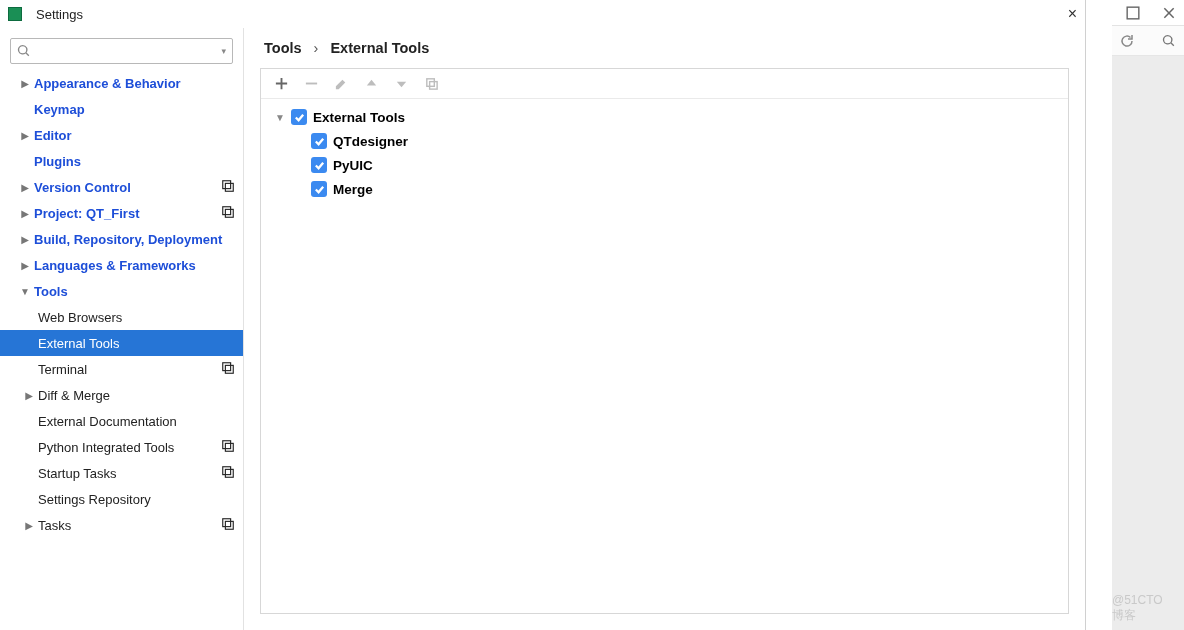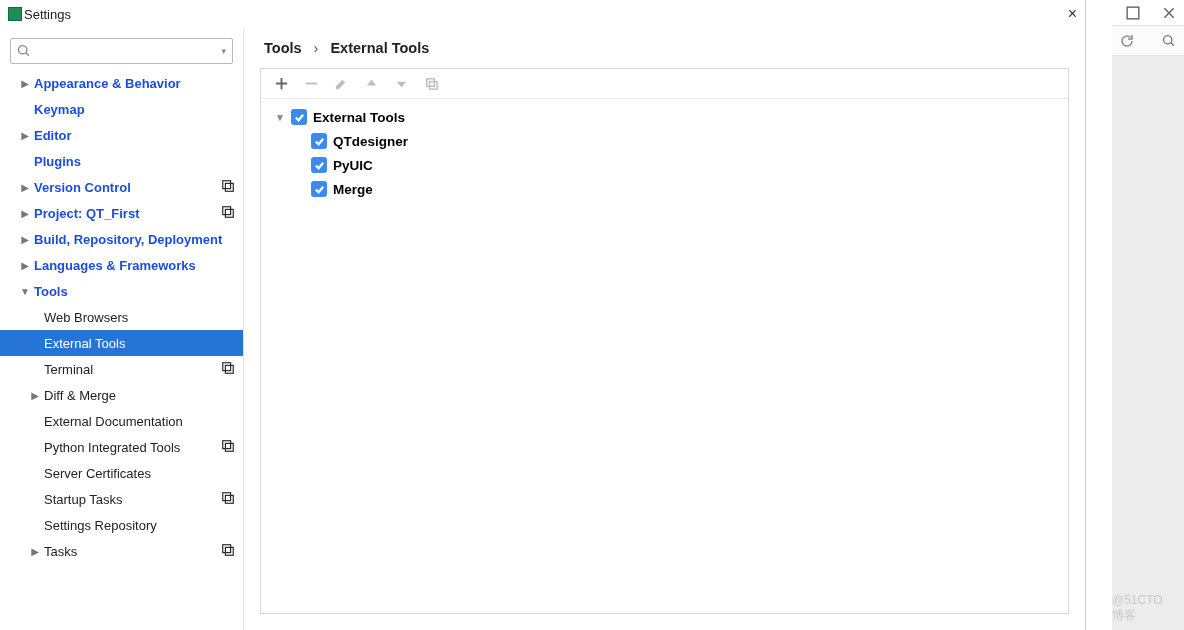--- a/index.html
+++ b/index.html
@@ -5,21 +5,21 @@
   * { box-sizing: border-box; margin: 0; padding: 0; font-family: "Segoe UI", Arial, sans-serif; }
   html, body { width: 1184px; height: 630px; overflow: hidden; background: #fff; }
 
   
   .app { display: flex; width: 100%; height: 100%; }
   .settings-window { position: relative; width: 1098px; height: 630px; border-right: 1px solid #d0d0d0; display: flex; flex-direction: column; overflow: hidden; }
   .right-strip { flex: 1; display: flex; flex-direction: column; padding-left: 26px; }
 
   
   .title-bar { display: flex; align-items: center; justify-content: space-between; height: 28px; padding: 0 8px; font-size: 13px; color: #222; }
-  .title-left { display: flex; align-items: center; gap: 2px; }
+  .title-left { display: flex; align-items: center; gap: 14px; }
   .app-icon { width: 14px; height: 14px; background:#1a8f55; border:1px solid #0d6b3f; display:inline-block; position:relative; }
   .close-x { cursor:pointer; font-family:Arial; font-size:16px; color:#333; }
 
   
   .body { display:flex; flex:1; min-height:0; }
   .sidebar { width: 244px; border-right: 1px solid #e2e2e2; display:flex; flex-direction:column; padding-top:6px; }
   .main   { flex:1; display:flex; flex-direction:column; }
 
   
   .search-wrap { padding: 4px 10px 6px 10px; }
@@ -34,21 +34,21 @@
   .nav-row .arrow { width:10px; text-align:center; font-size:10px; color:#777; margin-right:4px; }
   .nav-row .lbl { flex:1; white-space:nowrap; overflow:hidden; text-overflow:ellipsis; }
   .nav-row.bold .lbl { font-weight:600; color:#1d4ed8; }
   .nav-row.selected { background:#2675d6; color:#fff; }
   .nav-row.selected .lbl { color:#fff; font-weight:400; }
   .nav-row .profile-icon { display:none; }
   .nav-row.profile .profile-icon { display:inline-block; }
   .profile-icon svg { width:14px; height:14px; fill:#9e9e9e; }
   
   .ind0 { padding-left: 20px; }
-  .ind1 { padding-left: 30px; }
+  .ind1 { padding-left: 24px; }
 
   
   .breadcrumb { height:40px; display:flex; align-items:center; gap:10px; padding:0 20px; font-size:14.5px; font-weight:700; color:#222; }
   .crumb-sep { font-weight:400; color:#555; padding:0 2px;}
 
   
   .panel { margin:0 16px 16px 16px; border:1px solid #d7d7d7; flex:1; display:flex; flex-direction:column; background:#fff; }
   .toolbar { display:flex; align-items:center; gap:10px; height:30px; border-bottom:1px solid #eaeaea; padding:0 10px; }
   .tool-btn { width:20px; height:20px; display:flex; align-items:center; justify-content:center; color:#666; cursor:pointer; }
   .tool-btn.disabled { color:#bdbdbd; cursor:default; }
@@ -169,24 +169,20 @@
               <span class="arrow"></span>
               <span class="lbl">External Documentation</span>
             </div>
             <div class="nav-row ind1 profile">
               <span class="arrow"></span>
               <span class="lbl">Python Integrated Tools</span>
               <span class="profile-icon"><svg viewBox="0 0 16 16">
                   <rect x="2" y="2" width="9" height="9" fill="none" stroke="currentColor" stroke-width="1.3"></rect>
                   <rect x="5" y="5" width="9" height="9" fill="none" stroke="currentColor" stroke-width="1.3"></rect>
                 </svg></span>
-            </div>
-            <div class="nav-row ind1">
-              <span class="arrow"></span>
-              <span class="lbl">Server Certificates</span>
             </div>
             <div class="nav-row ind1 profile">
               <span class="arrow"></span>
               <span class="lbl">Startup Tasks</span>
               <span class="profile-icon"><svg viewBox="0 0 16 16">
                   <rect x="2" y="2" width="9" height="9" fill="none" stroke="currentColor" stroke-width="1.3"></rect>
                   <rect x="5" y="5" width="9" height="9" fill="none" stroke="currentColor" stroke-width="1.3"></rect>
                 </svg></span>
             </div>
             <div class="nav-row ind1">

